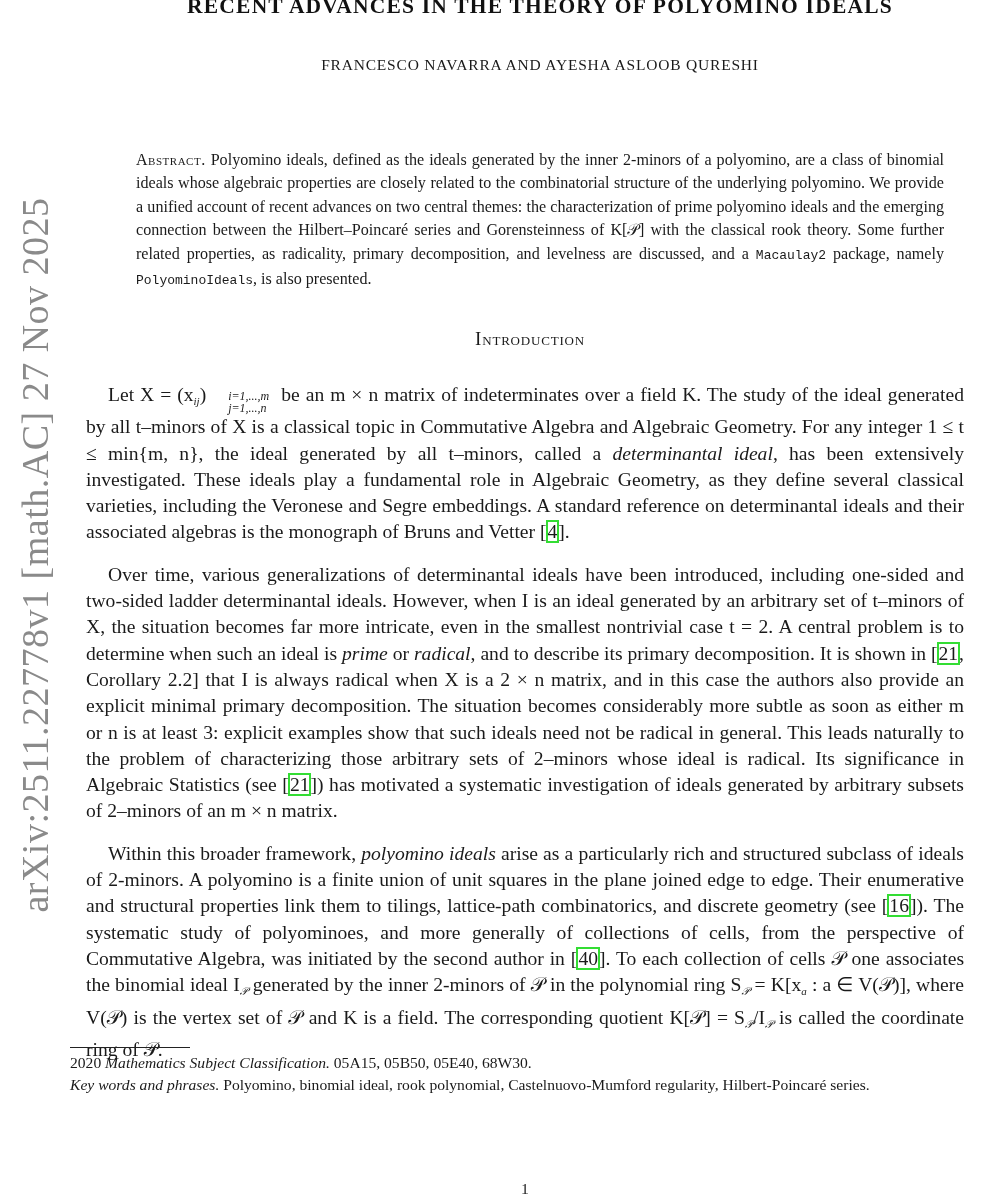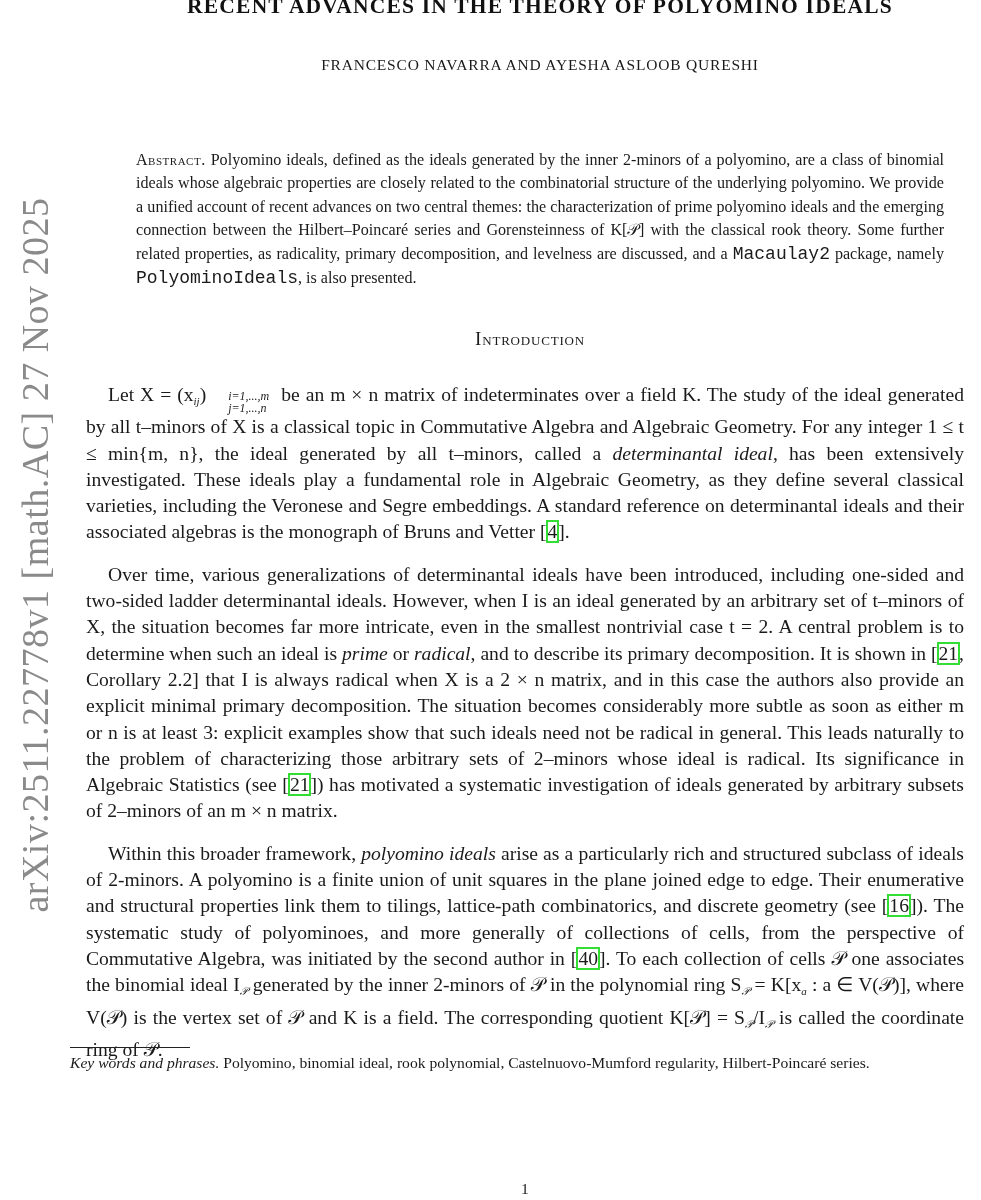--- a/index.html
+++ b/index.html
@@ -27,21 +27,21 @@
     text-align: center;
     font-family: "Liberation Serif", serif;
     font-size: 15.5px; letter-spacing: 0.8px;
   }
   .abstract {
     position: absolute; left: 136px; width: 808px; top: 148px;
     font-family: "Liberation Serif", serif;
     font-size: 16.1px; line-height: 23.4px; text-align: justify;
   }
   .sc { font-variant: small-caps; letter-spacing: 0.5px; margin-top: 12px; }
-  .tt { font-family: "Liberation Mono", monospace; font-size: 18px; }
+  .tt { font-family: "Liberation Mono", monospace; font-size: 13px; }
   .section-title {
     position: absolute; left: 0; width: 1060px; top: 328px;
     text-align: center; font-family: "Liberation Serif", serif;
     font-size: 19px; font-variant: small-caps; letter-spacing: 0.8px;
   }
   .body {
     position: absolute; left: 70px; width: 910px; top: 366px;
     font-family: "Liberation Serif", serif;
     font-size: 19.6px; line-height: 26.3px; text-align: justify;
   }
@@ -87,16 +87,17 @@
   <p class="first"><span>Let </span><span class="m">X</span><span> = (</span><span class="m">x</span><span class="sub">ij</span><span>)</span><span class="subscript-stack"><span style="display:block">i=1,...,m</span><span style="display:block">j=1,...,n</span></span><span> be an </span><span class="m">m × n</span><span> matrix of indeterminates over a field </span><span class="m">K</span><span>. The study of the ideal generated by all </span><span class="m">t</span><span>–minors of </span><span class="m">X</span><span> is a classical topic in Commutative Algebra and Algebraic Geometry. For any integer </span><span class="m">1 ≤ t ≤ min{m, n}</span><span>, the ideal generated by all </span><span class="m">t</span><span>–minors, called a </span><em>determinantal ideal</em><span>, has been extensively investigated. These ideals play a fundamental role in Algebraic Geometry, as they define several classical varieties, including the Veronese and Segre embeddings. A standard reference on determinantal ideals and their associated algebras is the monograph of Bruns and Vetter [</span><a class="cite">4</a><span>].</span></p>
 
   <p><span>Over time, various generalizations of determinantal ideals have been introduced, including one-sided and two-sided ladder determinantal ideals. However, when </span><span class="m">I</span><span> is an ideal generated by an arbitrary set of </span><span class="m">t</span><span>–minors of </span><span class="m">X</span><span>, the situation becomes far more intricate, even in the smallest nontrivial case </span><span class="m">t = 2</span><span>. A central problem is to determine when such an ideal is </span><em>prime</em><span> or </span><em>radical</em><span>, and to describe its primary decomposition. It is shown in [</span><a class="cite">21</a><span>, Corollary 2.2] that </span><span class="m">I</span><span> is always radical when </span><span class="m">X</span><span> is a </span><span class="m">2 × n</span><span> matrix, and in this case the authors also provide an explicit minimal primary decomposition. The situation becomes considerably more subtle as soon as either </span><span class="m">m</span><span> or </span><span class="m">n</span><span> is at least 3: explicit examples show that such ideals need not be radical in general. This leads naturally to the problem of characterizing those arbitrary sets of 2–minors whose ideal is radical. Its significance in Algebraic Statistics (see [</span><a class="cite">21</a><span>]) has motivated a systematic investigation of ideals generated by arbitrary subsets of 2–minors of an </span><span class="m">m × n</span><span> matrix.</span></p>
 
   <p><span>Within this broader framework, </span><em>polyomino ideals</em><span> arise as a particularly rich and structured subclass of ideals of 2-minors. A polyomino is a finite union of unit squares in the plane joined edge to edge. Their enumerative and structural properties link them to tilings, lattice-path combinatorics, and discrete geometry (see [</span><a class="cite">16</a><span>]). The systematic study of polyominoes, and more generally of collections of cells, from the perspective of Commutative Algebra, was initiated by the second author in [</span><a class="cite">40</a><span>]. To each collection of cells </span><span class="m">𝒫</span><span> one associates the binomial ideal </span><span class="m">I</span><span class="sub">𝒫</span><span> generated by the inner 2-minors of </span><span class="m">𝒫</span><span> in the polynomial ring </span><span class="m">S</span><span class="sub">𝒫</span><span> = </span><span class="m">K[x</span><span class="sub">a</span><span class="m"> : a ∈ V(𝒫)]</span><span>, where </span><span class="m">V(𝒫)</span><span> is the vertex set of </span><span class="m">𝒫</span><span> and </span><span class="m">K</span><span> is a field. The corresponding quotient </span><span class="m">K[𝒫] = S</span><span class="sub">𝒫</span><span class="m">/I</span><span class="sub">𝒫</span><span> is called the coordinate ring of </span><span class="m">𝒫</span><span>.</span></p>
 </div>
 
 <div class="footnote-rule"></div>
 
 <div class="footnotes">
+  <div><span>2020 </span><em>Mathematics Subject Classification.</em><span> 05A15, 05B50, 05E40, 68W30.</span></div>
   <div><em>Key words and phrases.</em><span> Polyomino, binomial ideal, rook polynomial, Castelnuovo-Mumford regularity, Hilbert-Poincaré series.</span></div>
 </div>
 
 <div class="page-number">1</div>
 
 </body></html>

